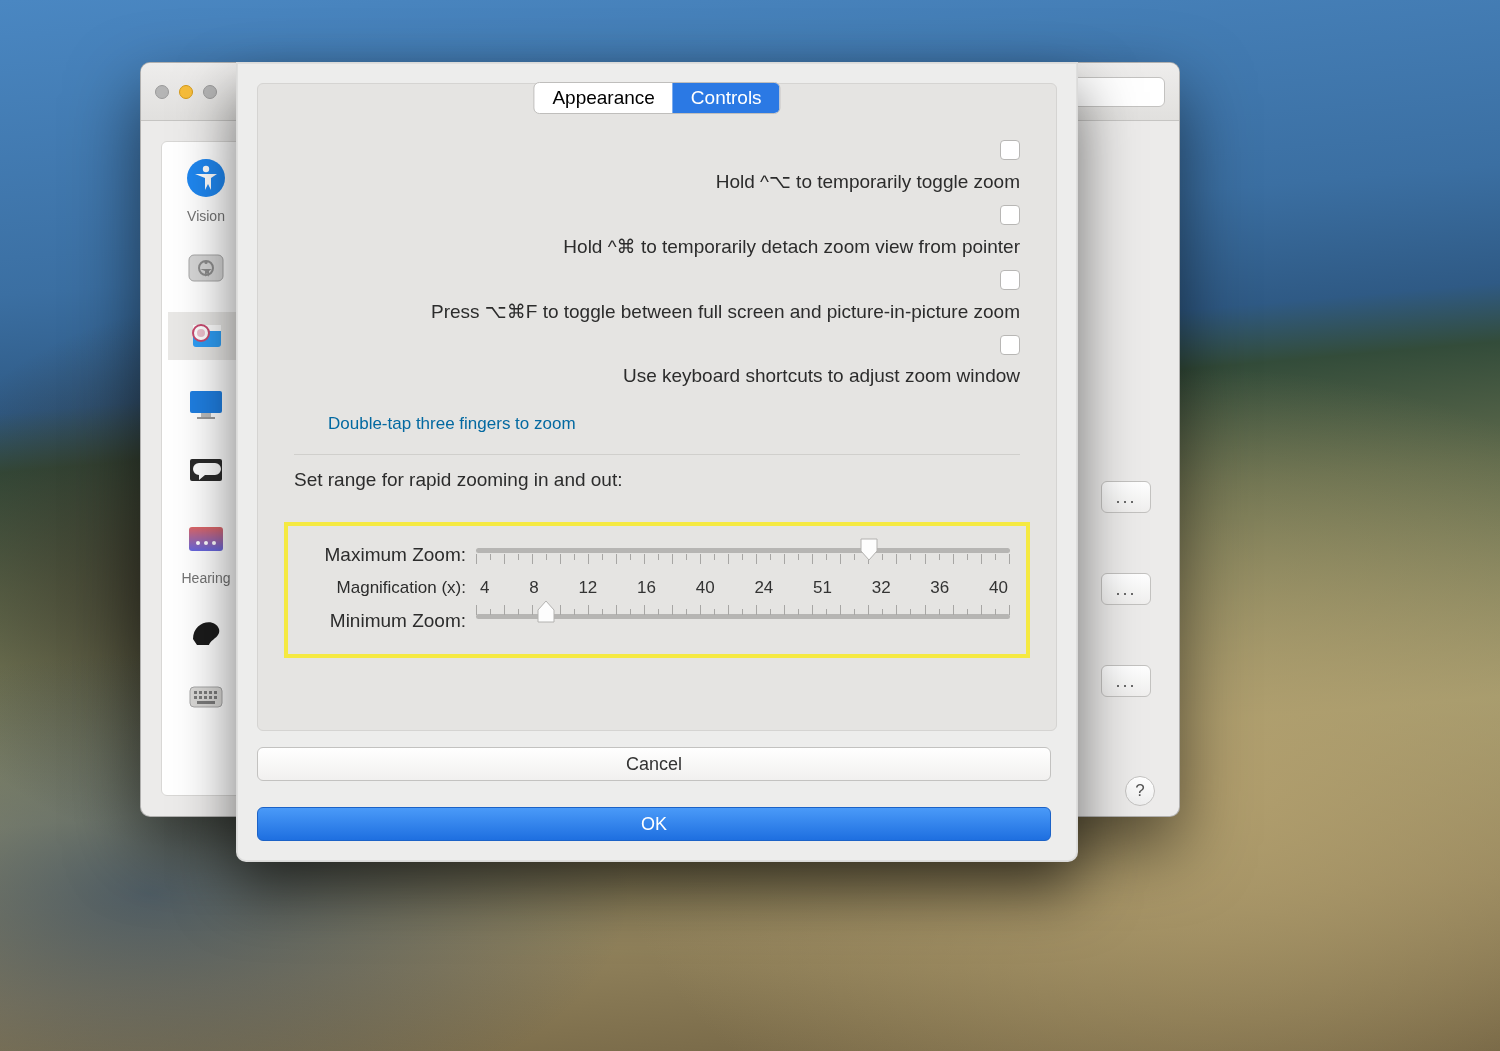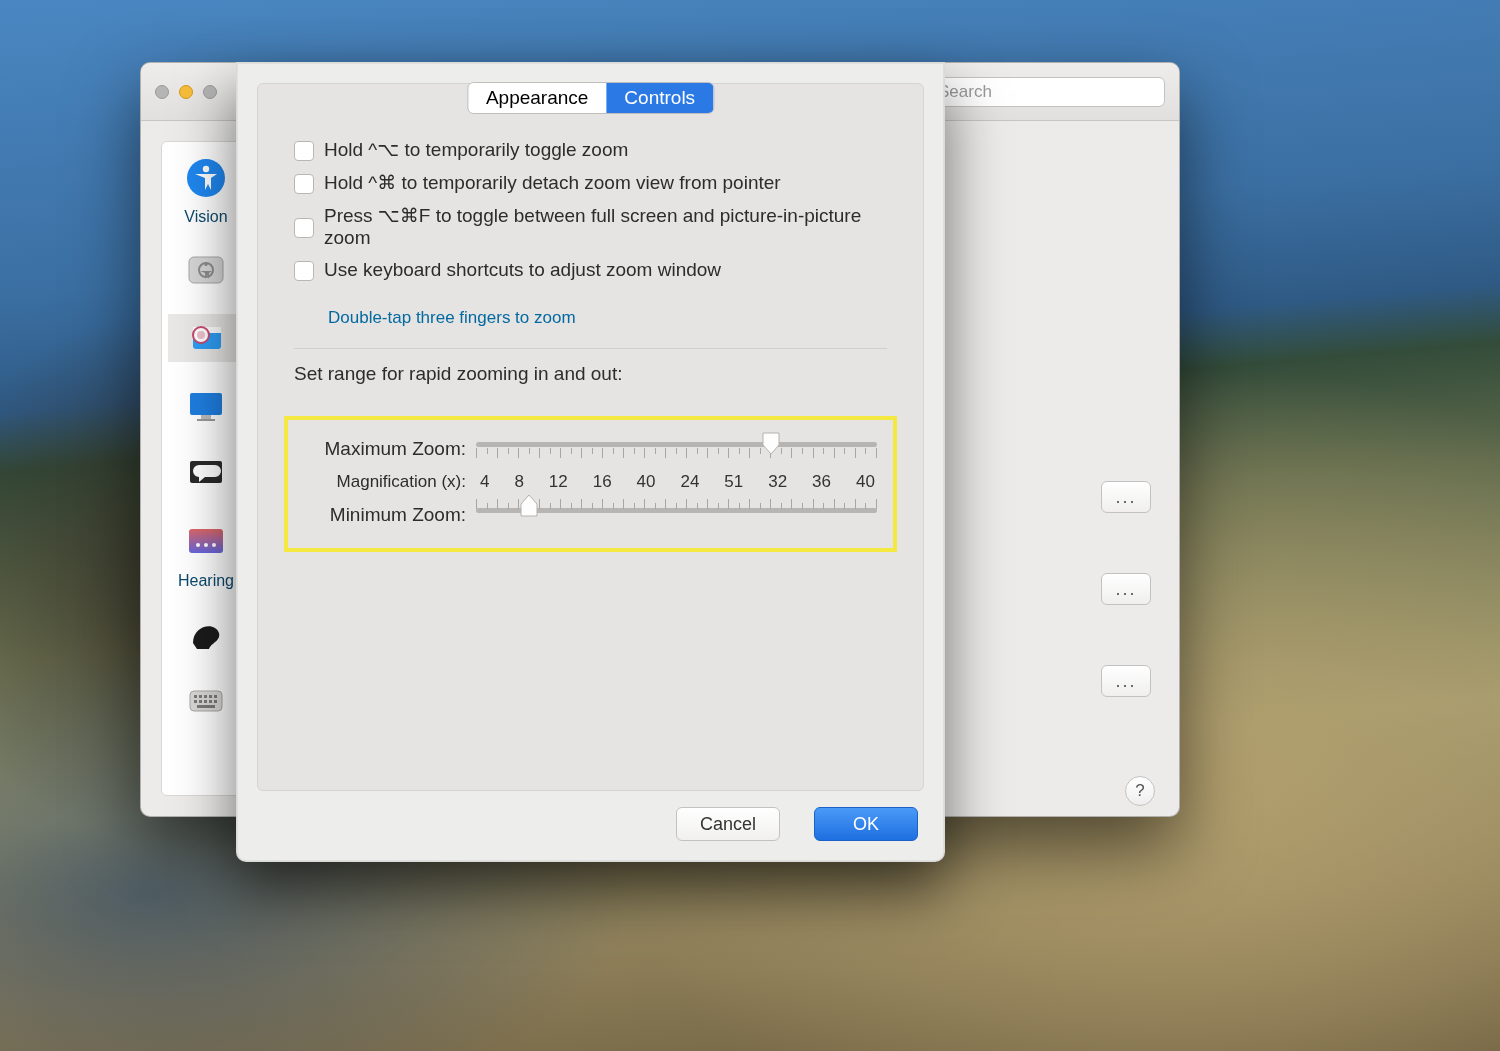--- a/index.html
+++ b/index.html
@@ -74,21 +74,21 @@
     width: 90px;
     background: #fff;
     border: 1px solid #d8d7d5;
     border-radius: 6px;
     margin: 20px 0 20px 20px;
     padding: 12px 0;
     display: flex; flex-direction: column; align-items: center; gap: 20px;
     overflow: hidden;
   }
   .sb-icon { width: 48px; height: 48px; border-radius: 8px; display:flex;align-items:center;justify-content:center; font-size: 28px; }
-  .sb-label { font-size: 16px; color: #0c4a6e; margin-top:-14px; }
+  .sb-label { font-size: 14px; color: #737373; margin-top:-14px; }
   .back-main {
     flex: 1; padding: 24px; display: flex; flex-direction: column; gap: 16px;
     position: relative;
   }
   .hidden-btn {
     align-self: flex-end; width: 50px; height: 32px; background: linear-gradient(#fff,#f0efee);
     border: 1px solid #c3c2c0; border-radius: 6px; display:flex;align-items:center;justify-content:center;
     margin-right: 4px; font-size: 18px; letter-spacing: 2px; color:#555;
   }
   .footer-back {
@@ -99,21 +99,21 @@
   .help-btn {
     width:30px;height:30px;border-radius:50%;background:linear-gradient(#fff,#eee);
     border:1px solid #c3c2c0; display:flex;align-items:center;justify-content:center;
     font-size:17px;color:#555;
   }
 
   
   .sheet {
     position: absolute;
     left: 236px; top: 62px;
-    width: 709px; height: 800px;
+    width: 842px; height: 800px;
     background: #ededec;
     border: 1px solid rgba(0,0,0,0.08);
     border-radius: 0 0 10px 10px;
     box-shadow: 0 30px 60px rgba(0,0,0,0.55), 0 0 0 1px rgba(0,0,0,0.06) inset;
     padding: 20px;
     display: flex; flex-direction: column;
   }
   .card {
     background: #e5e4e2;
     border: 1px solid #d5d4d2;
@@ -127,21 +127,21 @@
     display: flex; border: 1px solid #bfbebc; border-radius: 6px; overflow: hidden;
     background: #fff; font-size: 19px;
   }
   .seg div { padding: 4px 18px; }
   .seg .active { background: #2b79e4; color: #fff; }
   .opts {
     padding: 54px 36px 0 36px;
     display: flex; flex-direction: column; gap: 10px;
     font-size: 19px; color: #2c2c2c;
   }
-  .row { display: flex; align-items: center; gap: 10px; }
+  .row { display: flex; align-items: flex-end; gap: 10px; flex-direction: column; }
   .cb {
     width: 20px; height: 20px; border-radius: 4px; background: #fff;
     border: 1px solid #b8b7b5; flex-shrink: 0; margin-top: 2px;
   }
   .indent { margin-left: 34px; font-size: 18px; color: #444; }
   .indent.small { font-size: 17px; color: #0369a1; line-height: 1.35; }
   hr.sep { border: none; border-top: 1px solid #d0cfcc; margin: 18px 36px 14px 36px; }
   .range-label { font-size: 19px; color: #2c2c2c; padding: 0 36px 10px 36px; }
   .highlight-box {
     margin: 21px 26px 0 26px;
@@ -172,21 +172,21 @@
   .thumb {
     position: absolute; top: -2px; width: 18px; height: 22px;
     transform: translateX(-50%);
   }
   .thumb svg { display:block; }
   .mag-labels {
     display: flex; justify-content: space-between;
     font-size: 17px; color: #333; padding: 2px 2px 2px 4px;
   }
   .sheet-buttons {
-    display: flex; justify-content: flex-end; gap: 34px; padding: 16px 6px 0 0;
+    display: flex; justify-content: flex-end; gap: 26px; padding: 16px 6px 0 0; flex-direction: column;
   }
   .btn {
     min-width: 104px; height: 34px; border-radius: 6px;
     font-size: 18px; display:flex;align-items:center;justify-content:center;
   }
   .btn.default { background: linear-gradient(#4a9af8,#1e6fe0); color:#fff; border:1px solid #1b62c7; }
   .btn.normal  { background: linear-gradient(#ffffff,#f1f0ef); color:#333; border:1px solid #c3c2c0; }
   ::placeholder { color: #9a9a9a; }
 
   

